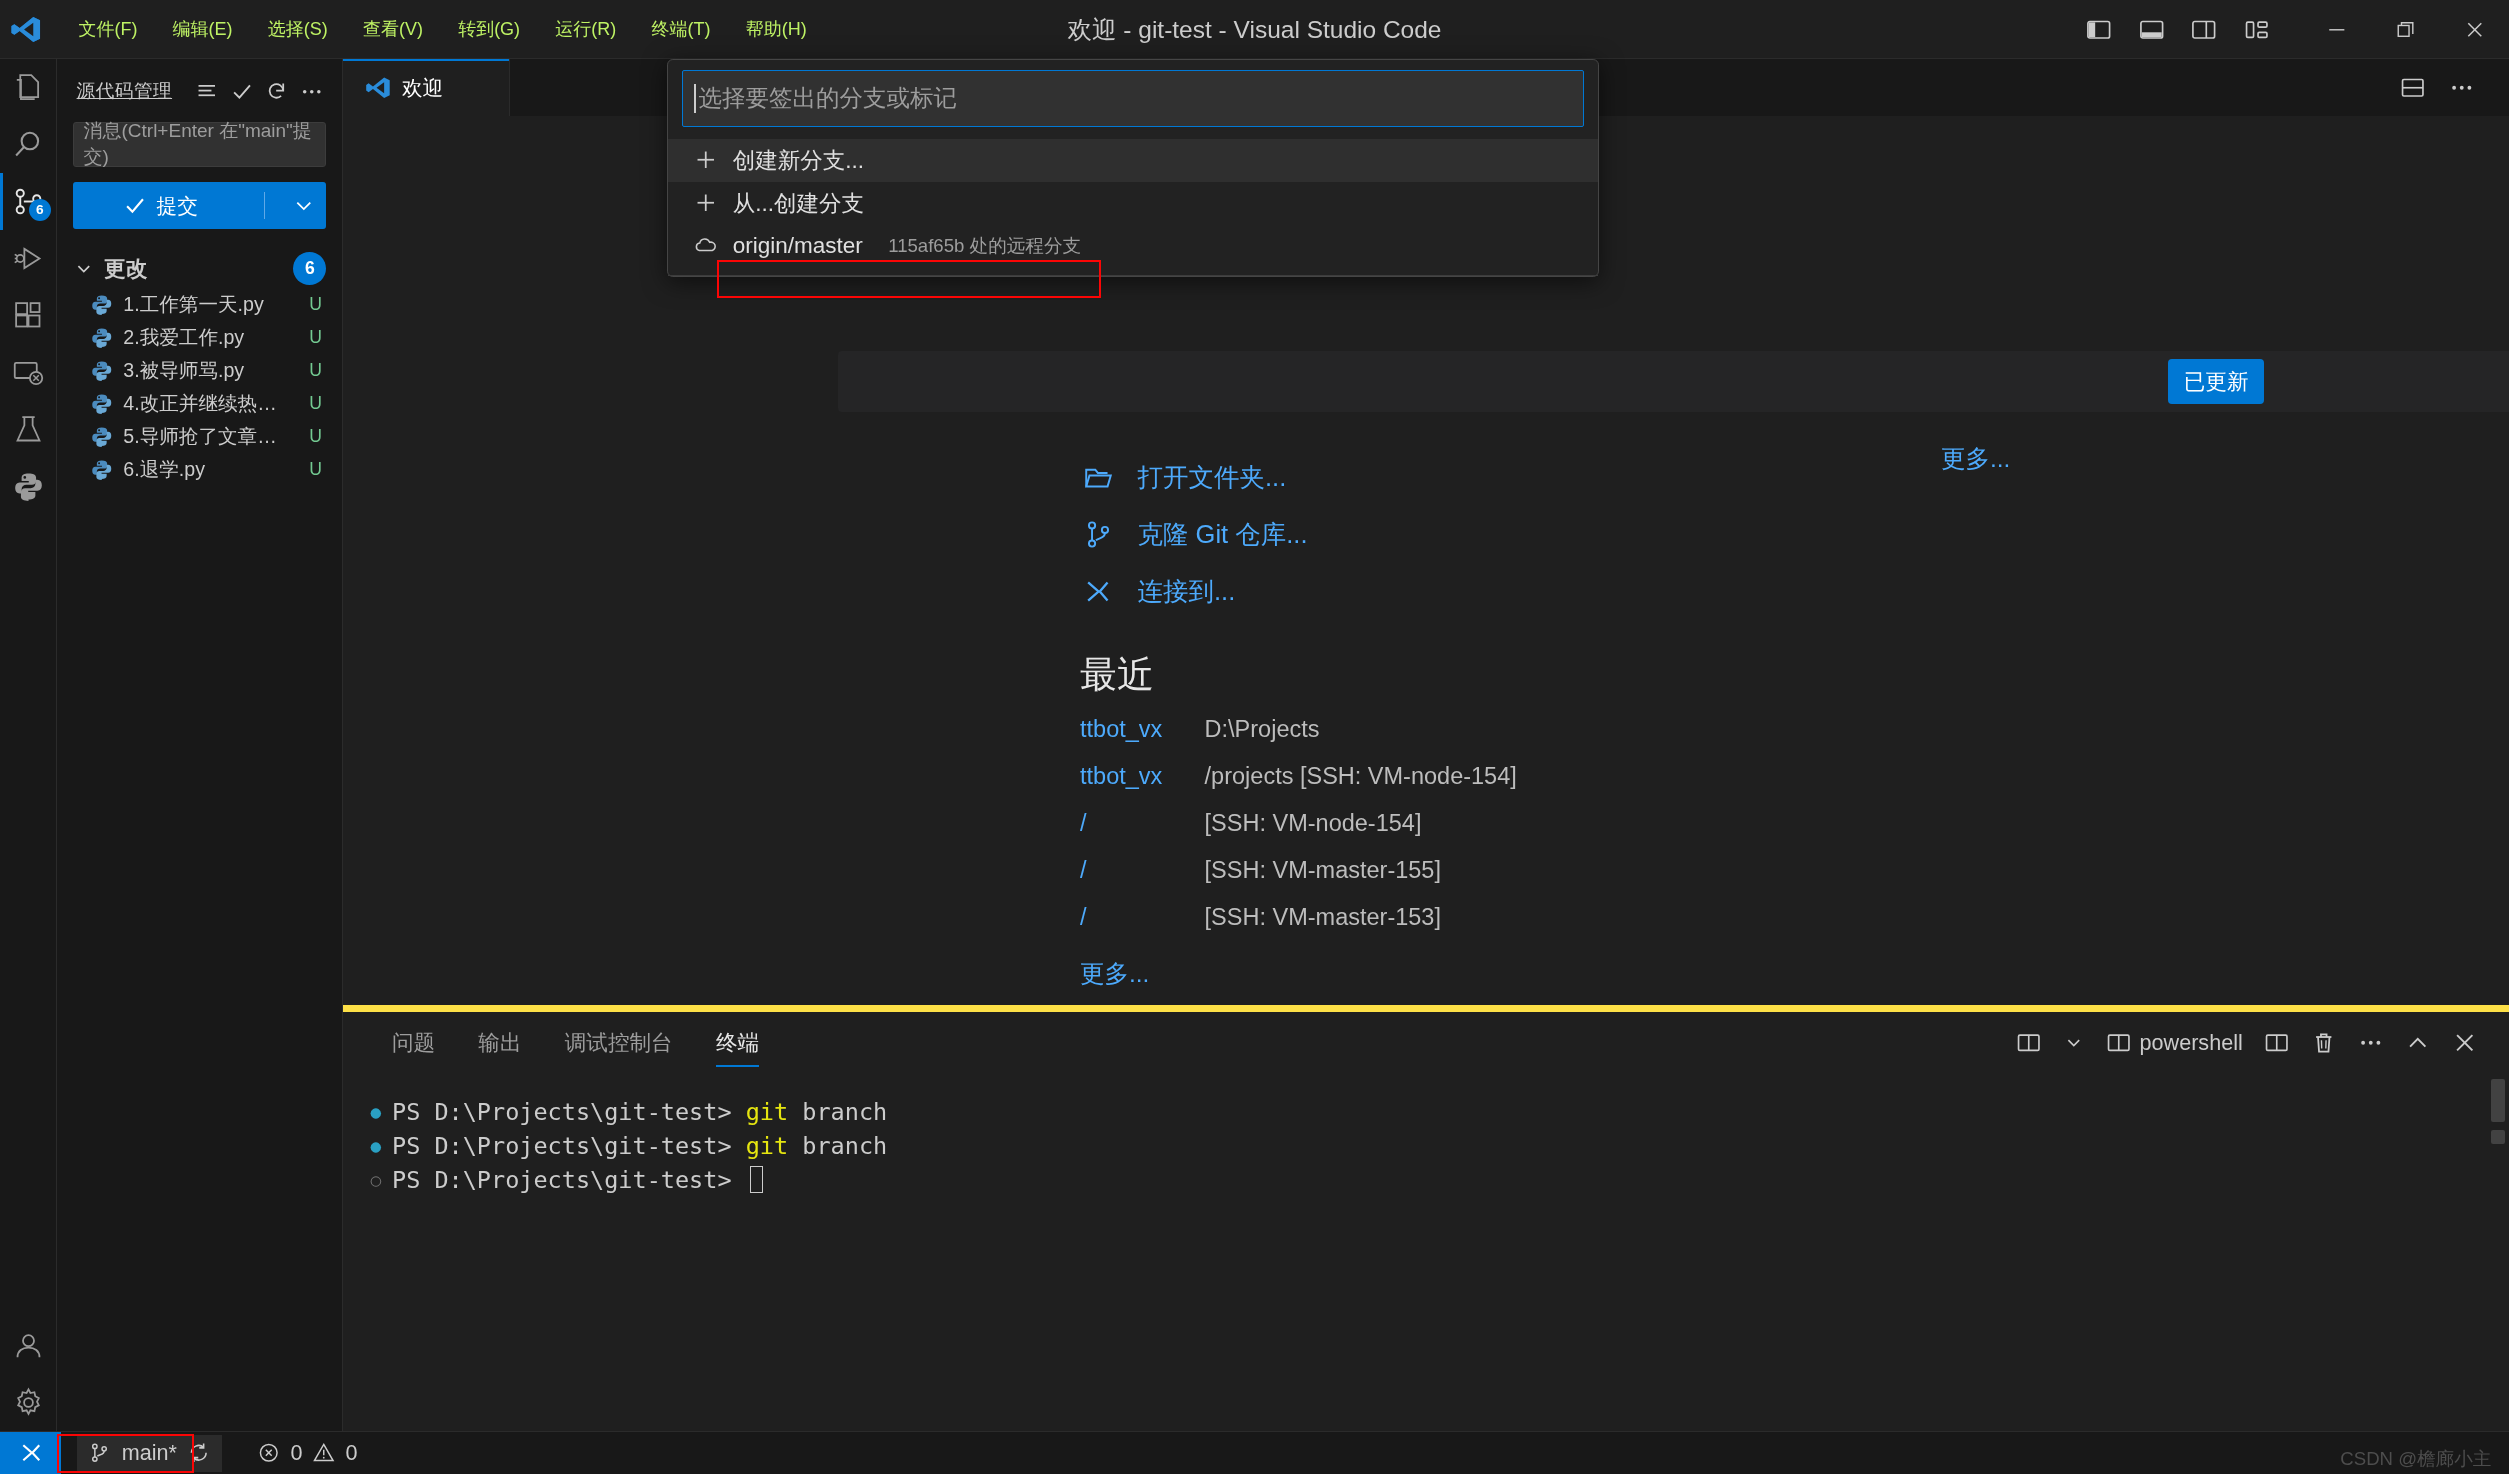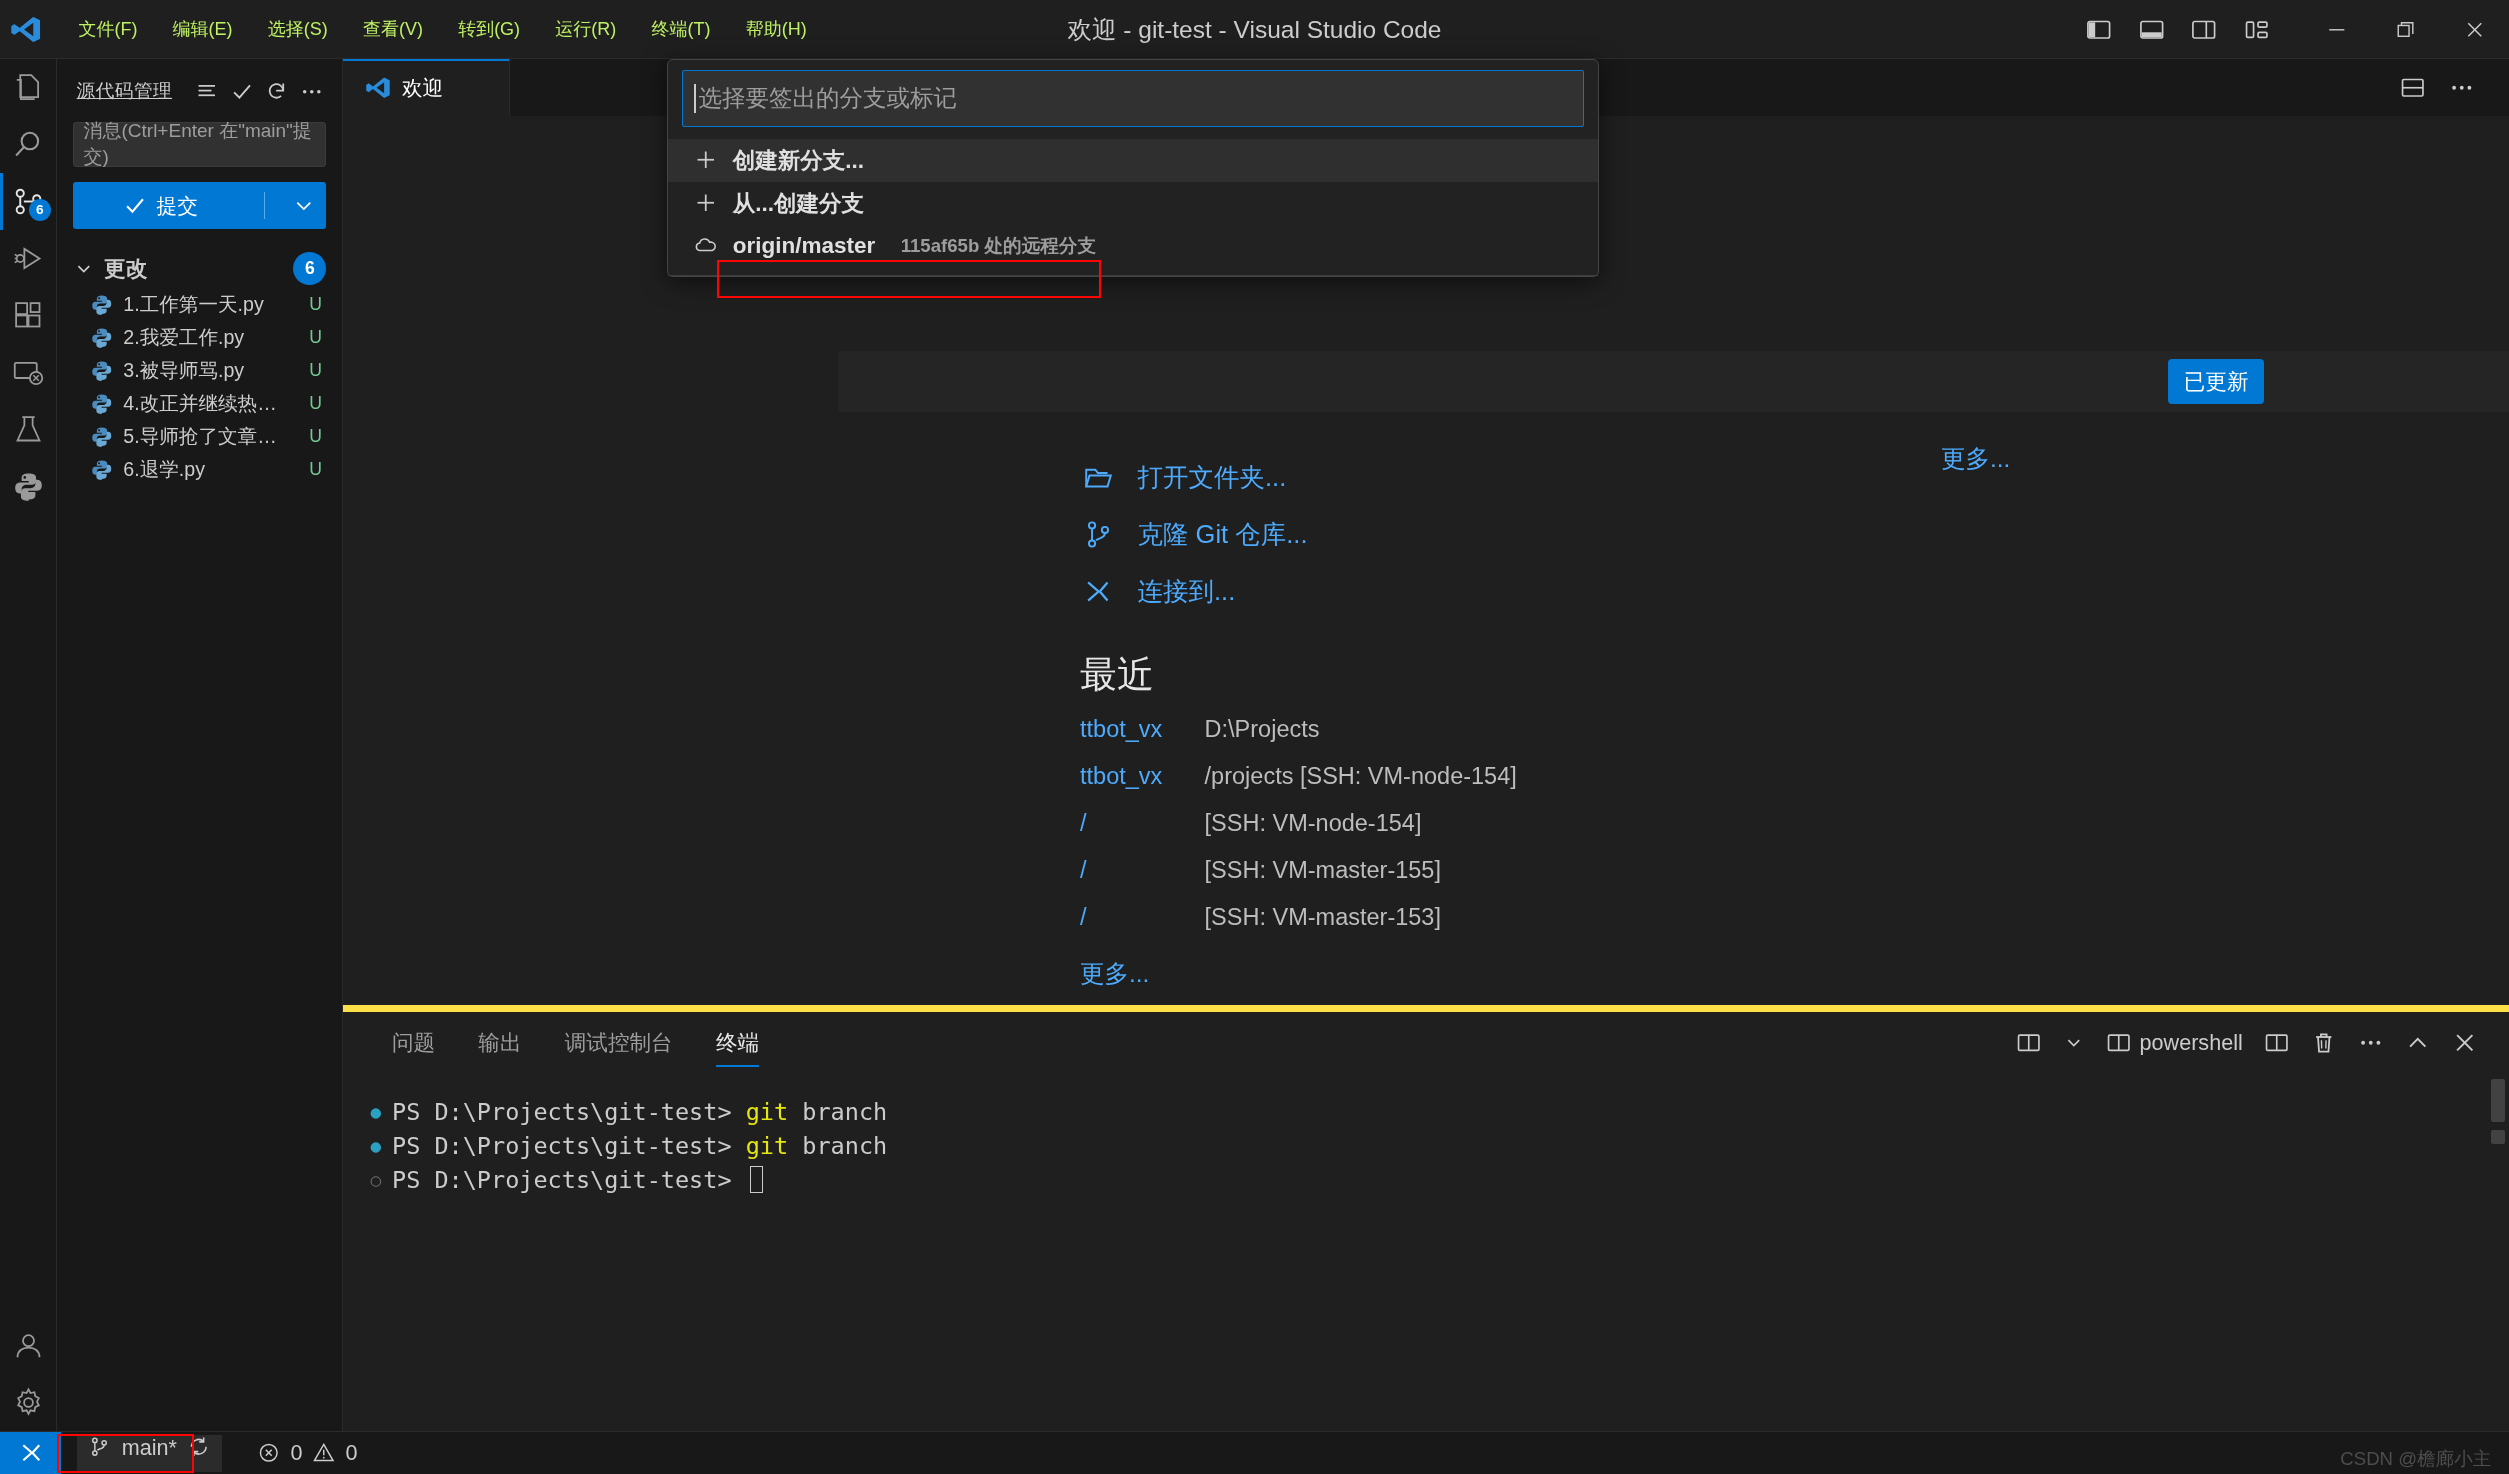--- a/index.html
+++ b/index.html
@@ -168,21 +168,21 @@
   
   .statusbar {
     position:absolute; left:0; bottom:0; width:2509px; height:43px;
     background:#181818; display:flex; align-items:center;
     border-top:1px solid #2b2b2b;
   }
   .sb-remote {
     width:61px; height:43px; background:#0078d4; display:flex; align-items:center; justify-content:center;
   }
   .sb-branch {
-    display:flex; align-items:flex-start; gap:9.8px; height:37px; padding:0 11.8px; margin-left:15.7px;
+    display:flex; align-items:center; gap:9.8px; height:37px; padding:0 11.8px; margin-left:15.7px;
     background:#2b2b2b;
   }
   .sb-branch .txt { font-size:21.6px; color:#cccccc; }
   .sb-hl {
     position:absolute; left:57px; top:2px; width:137px; height:39px;
     border:2.9px solid #fb0505; pointer-events:none;
   }
   .sb-problems { display:flex; align-items:center; gap:9.8px; margin-left:35px; font-size:21.6px; color:#cccccc; }
   .watermark {
     position:absolute; right:17.6px; bottom:2px; font-size:18.6px; color:#4d4d4d;
@@ -198,21 +198,21 @@
   .qp-input-wrap { padding:0 13.7px 11.8px 13.7px; }
   .qp-input {
     height:57px; background:#313131; border:1px solid #0078d4; border-radius:2px;
     display:flex; align-items:center; padding:0 11.8px; font-size:23.5px; color:#9d9d9d;
     position:relative;
   }
   .qp-caret { width:2px; height:29px; background:#cccccc; margin-right:2px; }
   .qp-list { padding-bottom:3.9px; }
   .qp-item {
     height:43px; display:flex; align-items:center; gap:15.7px; padding:0 25.5px;
-    font-size:22.5px; color:#e0e0e0; position:relative;font-weight:bold;
+    font-size:22.5px; color:#e0e0e0; position:relative;
   }
   .qp-item.focused { background:#2f2f2f; }
   .qp-sub { font-size:18.6px; color:#9d9d9d; margin-left:9.8px; }
   .qp-item-hl {
     position:absolute; left:49px; top:200px; width:384px; height:38px;
     border:2.9px solid #fb0505; pointer-events:none; z-index:60;
   }
   .qp-sep { height:1px; background:#3c3c3c; margin:3.9px 0 0 0; }
   svg { display:block; }
 </style>

